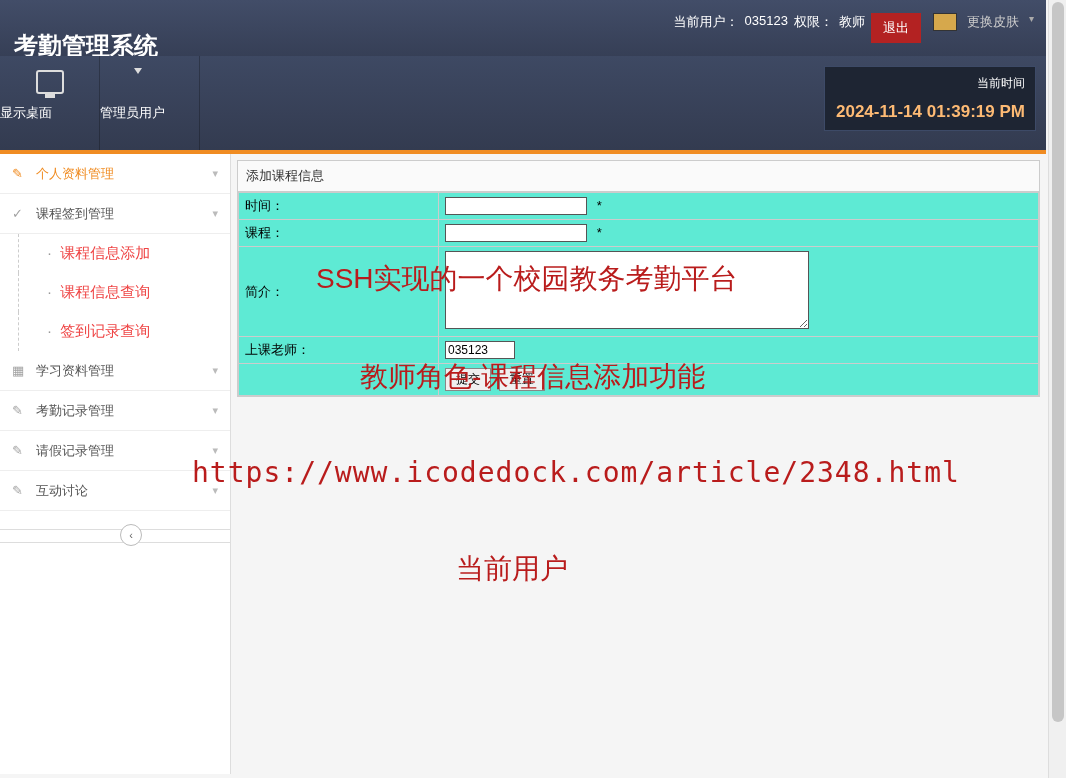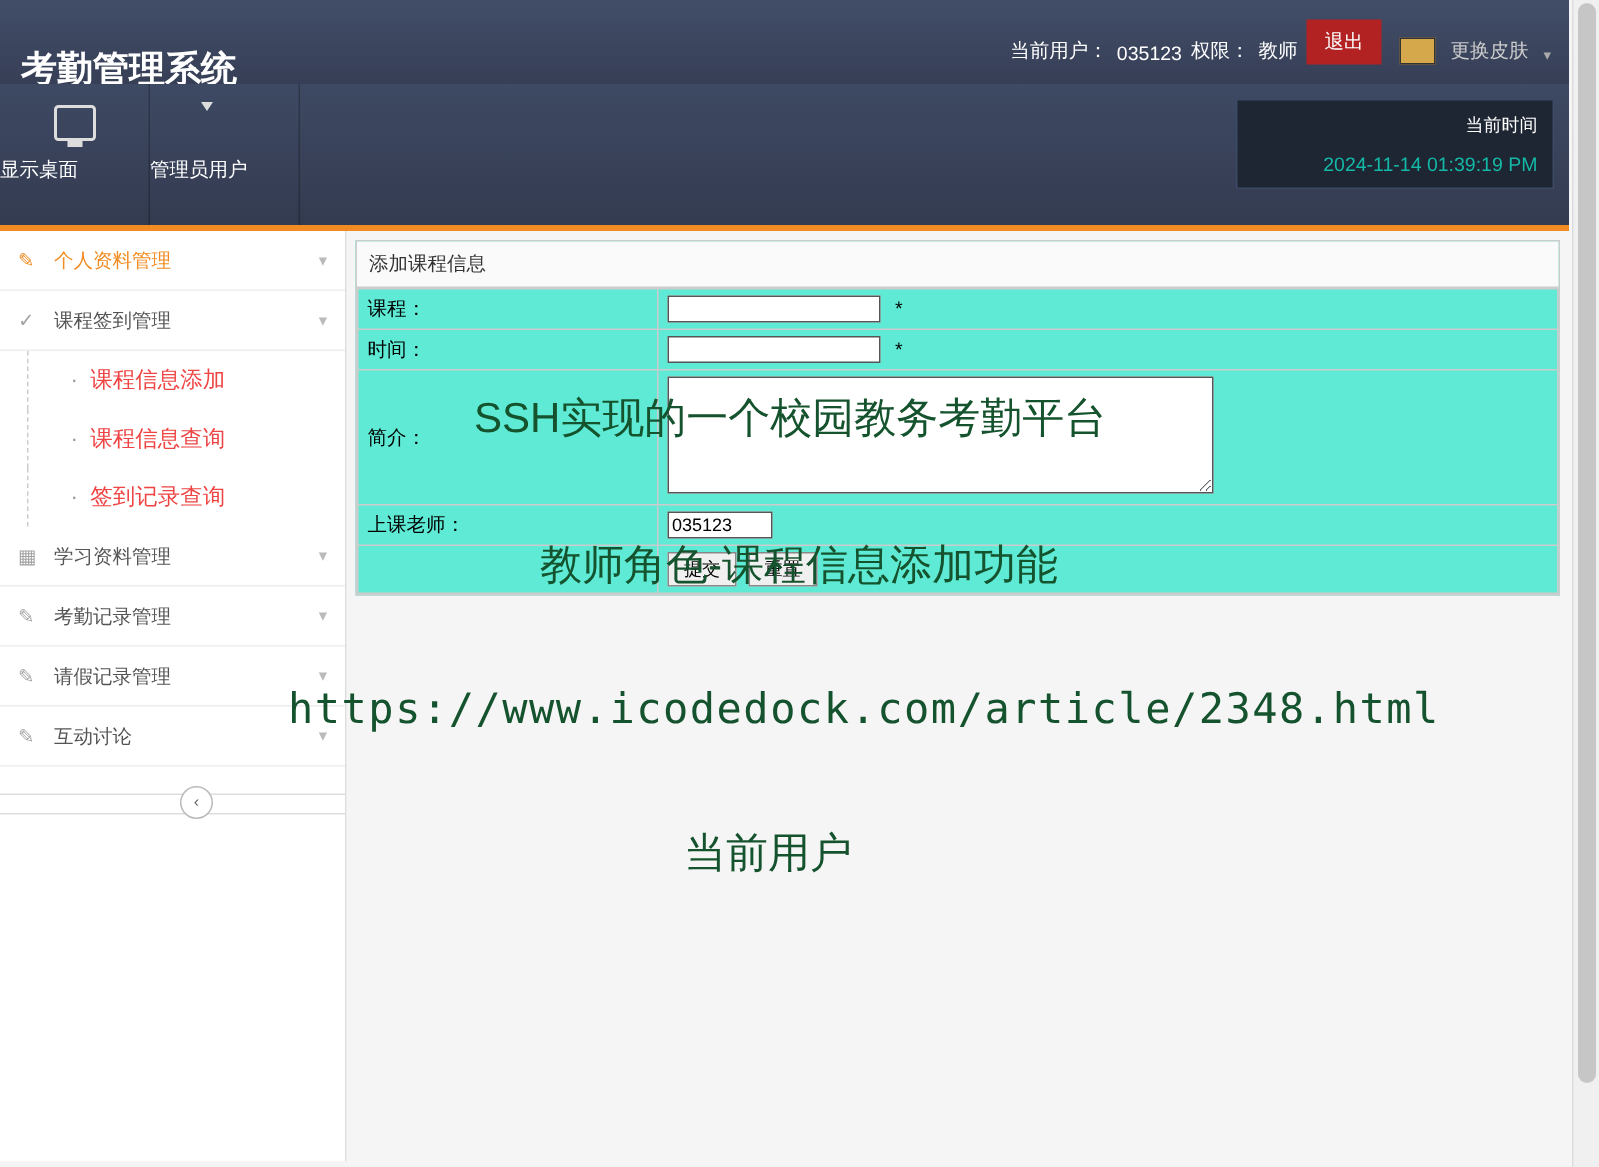--- a/index.html
+++ b/index.html
@@ -28,21 +28,21 @@
 }
 .app-title {
   font-size: 24px;
   font-weight: bold;
   padding-left: 14px;
   flex: 1;
   margin-top: 35px;
 }
 .header-right {
   display: flex;
-  align-items: flex-end;
+  align-items: flex-start;
   gap: 6px;
   padding-right: 12px;
   font-size: 13px;
 }
 .header-right span { white-space: nowrap; }
 .logout-btn {
   background: #b32222;
   color: #fff;
   border: none;
   padding: 6px 12px;
@@ -126,21 +126,21 @@
   top: 10px;
   width: 212px;
   background: #1e2533;
   border: 1px solid #3d4a67;
   padding: 8px 10px;
   color: #fff;
   font-size: 12px;
   text-align: right;
 }
 .time-title { margin-bottom: 10px; }
-.time-value { color: #14b8a6; font-weight: normal; font-size: 13px; }
+.time-value { color: #fdba74; font-weight: bold; font-size: 17px; }
 .orange-bar { height: 4px; background: #f08c22; }
 
 .body-row { display: flex; }
 .sidebar {
   width: 231px;
   background: #fff;
   border-right: 1px solid #ddd;
   min-height: 620px;
   position: relative;
 }
@@ -248,21 +248,21 @@
   border: 1px solid #888;
   background: #f0f0f0;
   padding: 2px 10px;
   font-size: 12px;
   cursor: pointer;
   margin-right: 4px;
 }
 
 .watermark {
   position: absolute;
-  color: #14532d;
+  color: #b91c1c;
   font-size: 28px;
   font-weight: 500;
   pointer-events: none;
   white-space: nowrap;
 }
 .wm1 { top: 260px; left: 316px; }
 .wm2 { top: 358px; left: 360px; }
 .wm3 { top: 456px; left: 192px; font-family: monospace; letter-spacing: 1px; }
 .wm4 { top: 550px; left: 456px; }
 
@@ -370,28 +370,28 @@
         <div class="collapse-handle">‹</div>
       </div>
     </div>
 
     <div class="content">
       <div class="form-panel">
         <div class="panel-title">添加课程信息</div>
         <table class="form-table">
           <tbody>
               <tr>
-            <td class="label-cell">课程：</td>
+            <td class="label-cell">时间：</td>
             <td>
               <input type="text" class="fld" style="">
               <span class="req">*</span>
             </td>
           </tr>
           <tr>
-            <td class="label-cell">时间：</td>
+            <td class="label-cell">课程：</td>
             <td>
               <input type="text" class="fld" style="">
               <span class="req">*</span>
             </td>
           </tr>
           <tr>
             <td class="label-cell">简介：</td>
             <td>
               <textarea class="fld-area" style=""></textarea>
             </td>

